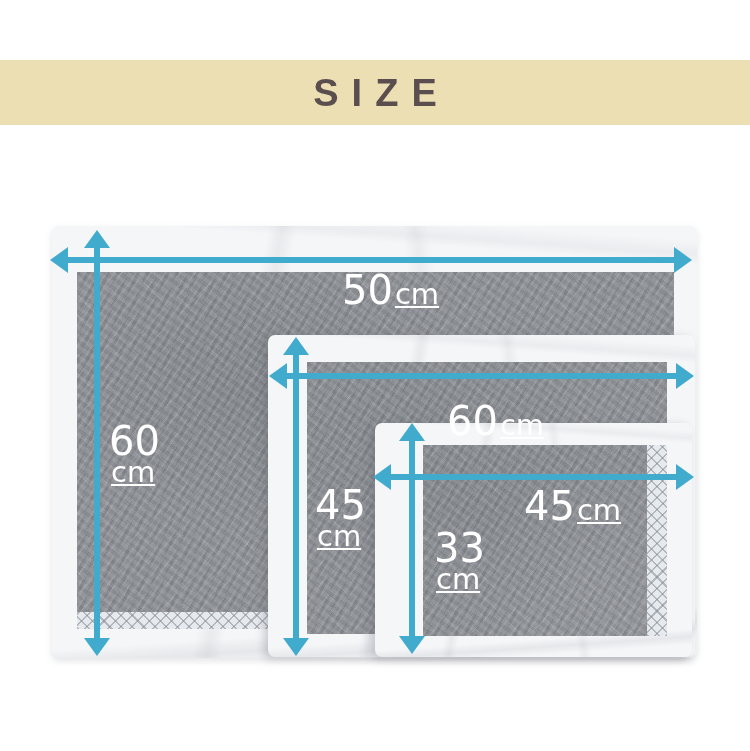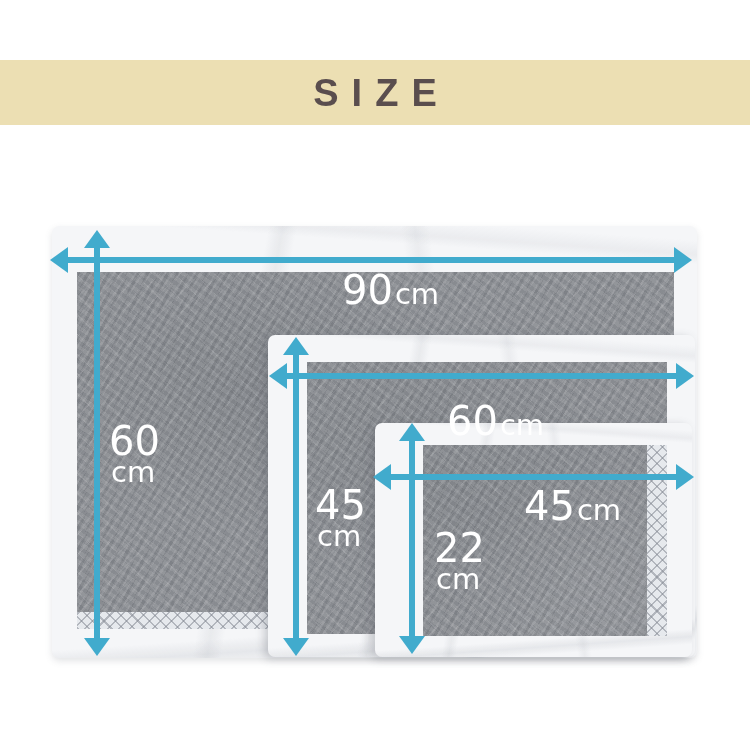--- a/index.html
+++ b/index.html
@@ -87,21 +87,21 @@
   .arrow-h-medium{left:293px;top:354px;height:285px;}
   .arrow-w-small {left:390px;top:474px;width:287px;}
   .arrow-h-small {left:409px;top:440px;height:197px;}
 
   
   .dim{
     position:absolute;color:var(--color-dimension-text,#ffffff);
     line-height:1;white-space:nowrap;
   }
   .dim .num{font-size:40px;}
-  .dim .unit{font-size:29px;}
+  .dim .unit{font-size:29px;text-decoration:underline;}
   .dim.inline .unit{margin-left:2px;}
   .dim.stacked{display:flex;flex-direction:column;align-items:flex-start;}
   .dim.stacked .unit{margin-top:-3px;margin-left:2px;}
 
   .lbl-w-large {left:342px;top:270px;}
   .lbl-h-large {left:109px;top:421px;}
   .lbl-w-medium{left:447px;top:401px;}
   .lbl-h-medium{left:315px;top:485px;}
   .lbl-w-small {left:524px;top:486px;}
   .lbl-h-small {left:434px;top:528px;}
@@ -132,37 +132,37 @@
     </div>
 
     <div class="arrow h arrow-w-large"></div>
     <div class="arrow v arrow-h-large"></div>
     <div class="arrow h arrow-w-medium"></div>
     <div class="arrow v arrow-h-medium"></div>
     <div class="arrow h arrow-w-small"></div>
     <div class="arrow v arrow-h-small"></div>
 
     <div class="dim inline lbl-w-large">
-      <span class="num">90</span><span class="unit">cm</span>
+      <span class="num">50</span><span class="unit">cm</span>
     </div>
     <div class="dim stacked lbl-h-large">
       <span class="num">60</span>
       <span class="unit">cm</span>
     </div>
 
     <div class="dim inline lbl-w-medium">
       <span class="num">60</span><span class="unit">cm</span>
     </div>
     <div class="dim stacked lbl-h-medium">
       <span class="num">45</span>
       <span class="unit">cm</span>
     </div>
 
     <div class="dim inline lbl-w-small">
       <span class="num">45</span><span class="unit">cm</span>
     </div>
     <div class="dim stacked lbl-h-small">
-      <span class="num">22</span>
+      <span class="num">33</span>
       <span class="unit">cm</span>
     </div>
 
   </div>
 </div>
 
 </body></html>

